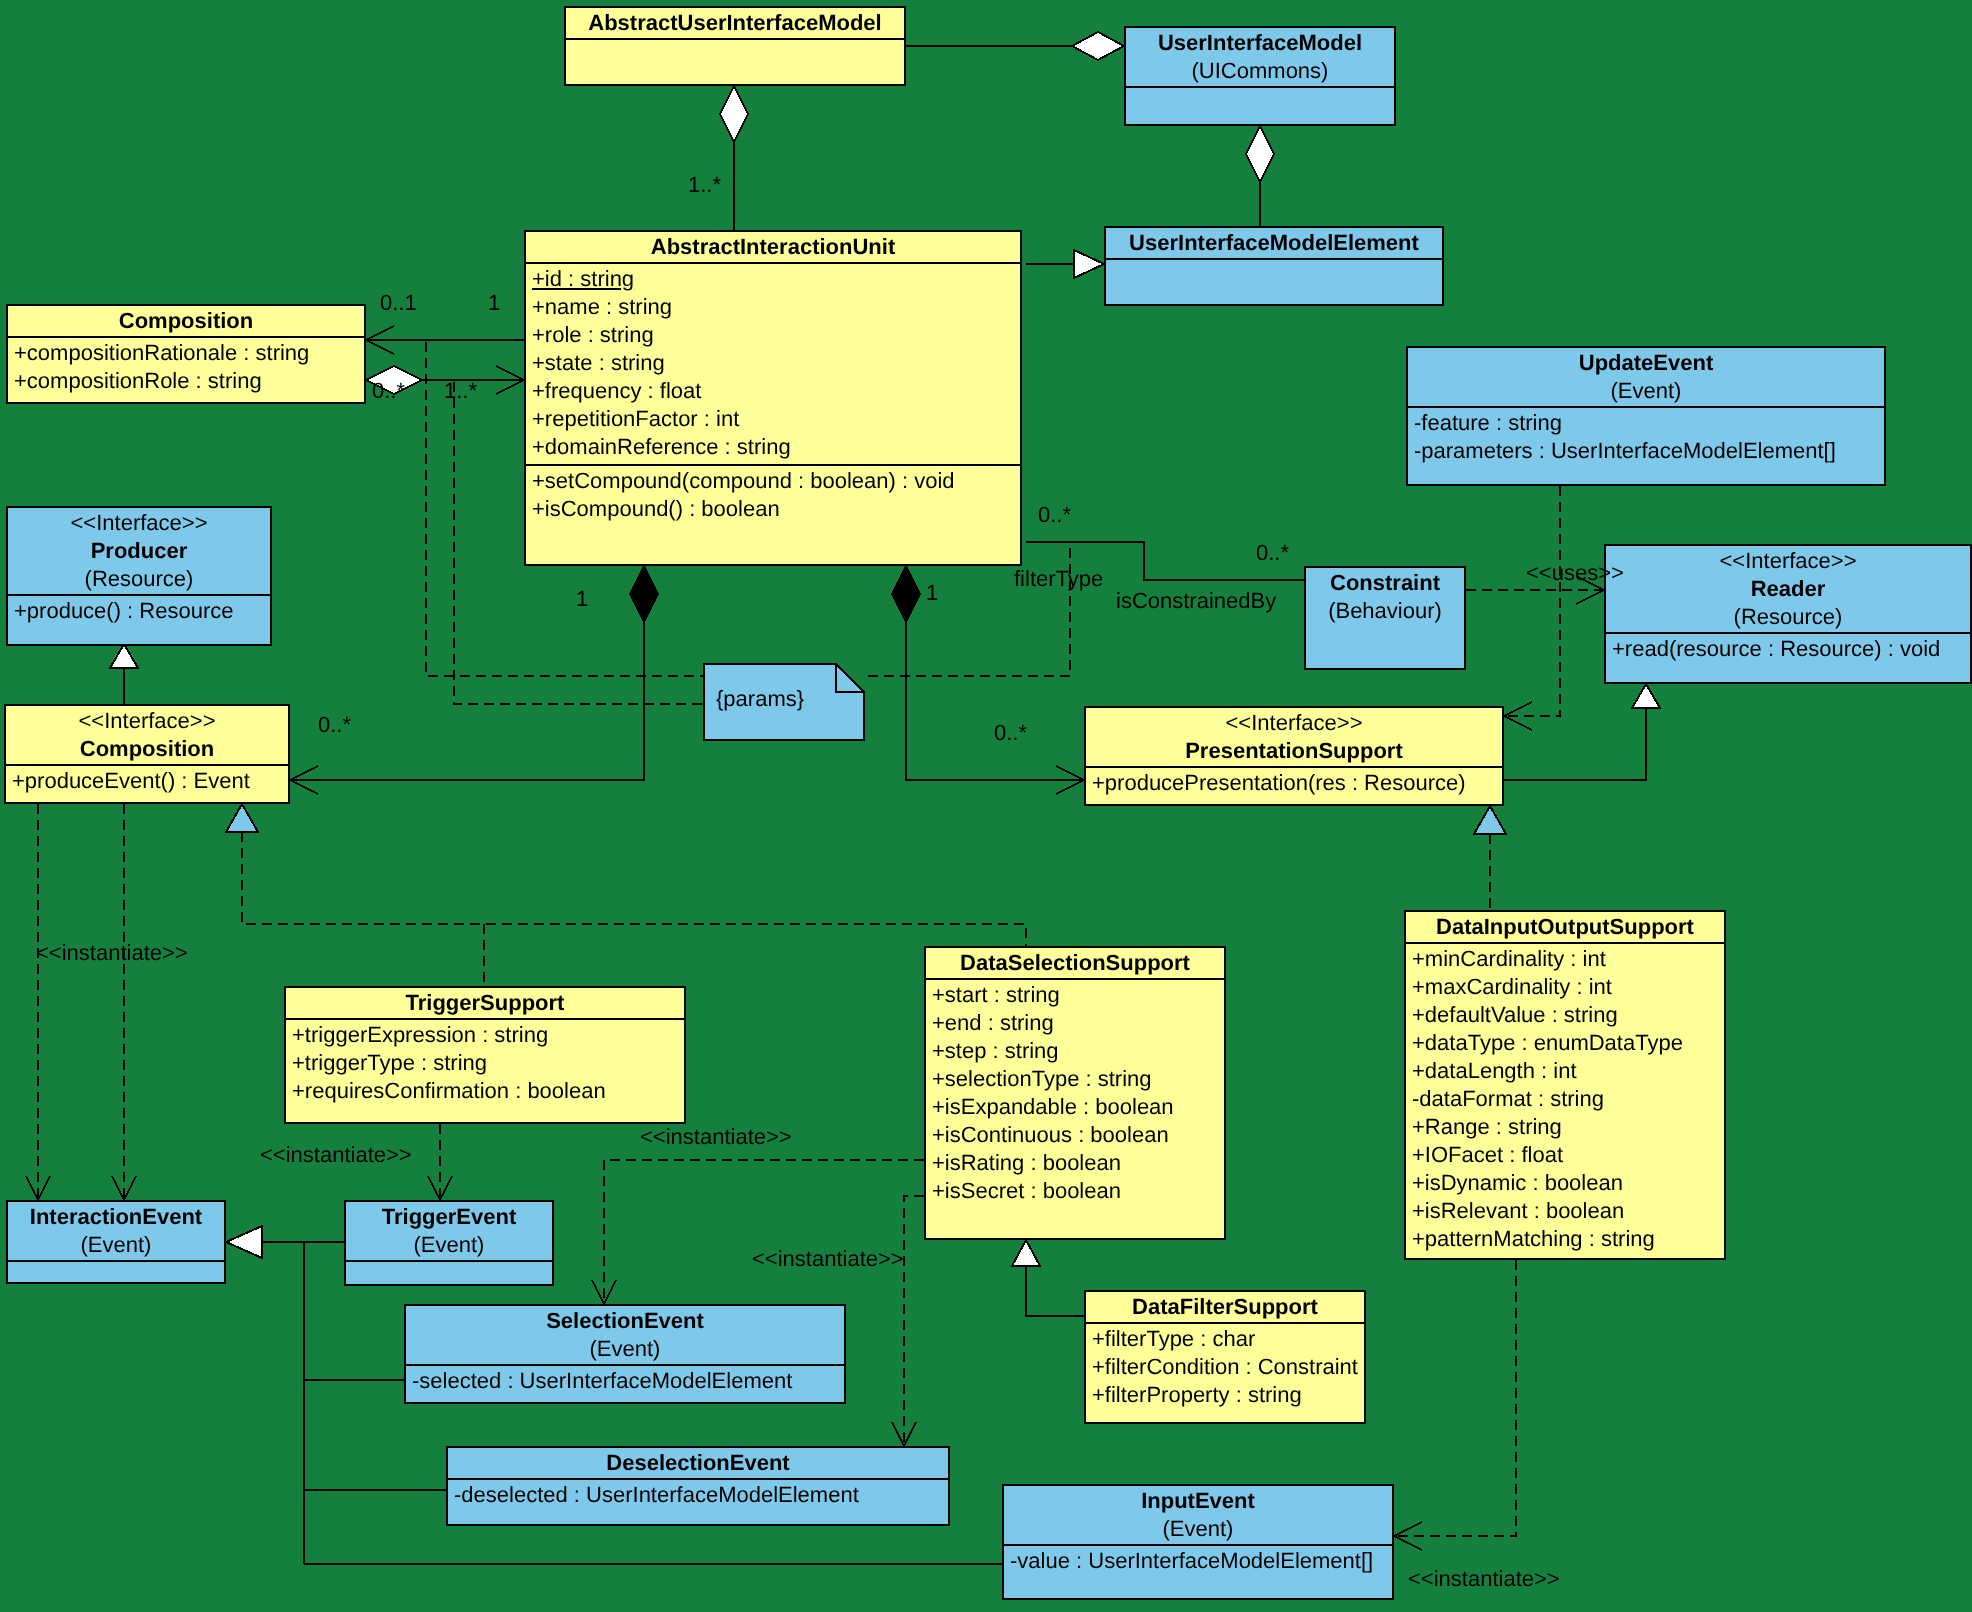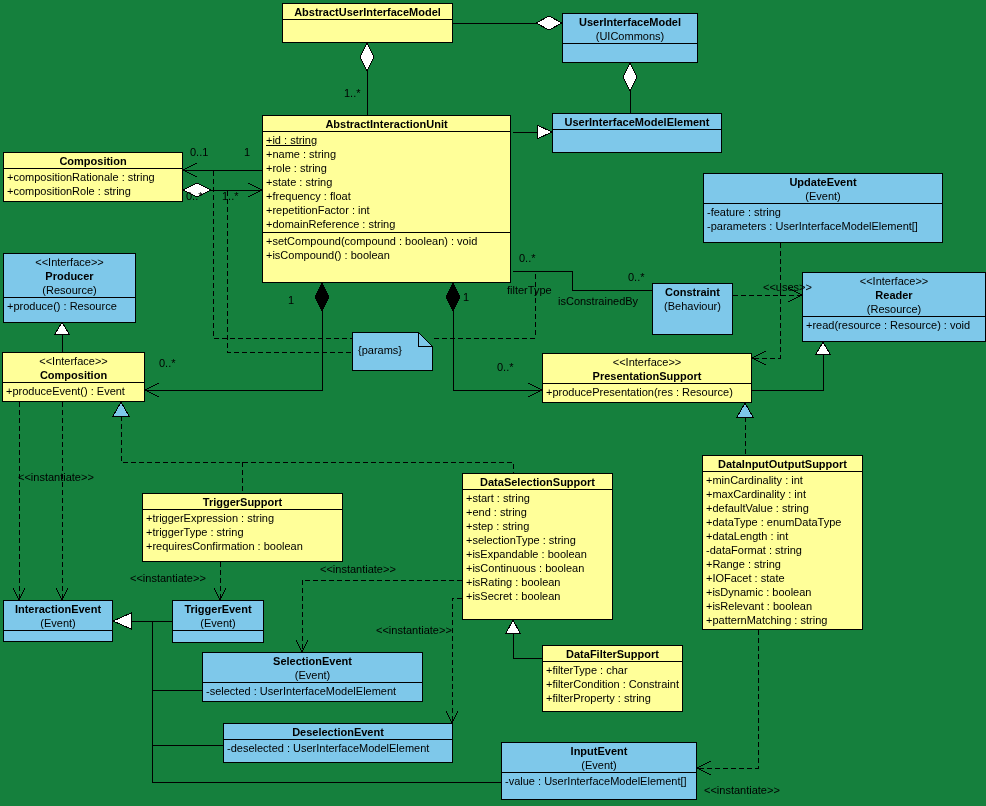--- a/index.html
+++ b/index.html
@@ -242,50 +242,50 @@
           <div class="uml-name">DataInputOutputSupport</div>
         </div>
         <div class="uml-compartment grow">
           <div class="uml-line">+minCardinality : int</div>
           <div class="uml-line">+maxCardinality : int</div>
           <div class="uml-line">+defaultValue : string</div>
           <div class="uml-line">+dataType : enumDataType</div>
           <div class="uml-line">+dataLength : int</div>
           <div class="uml-line">-dataFormat : string</div>
           <div class="uml-line">+Range : string</div>
-          <div class="uml-line">+IOFacet : state</div>
+          <div class="uml-line">+IOFacet : float</div>
           <div class="uml-line">+isDynamic : boolean</div>
           <div class="uml-line">+isRelevant : boolean</div>
           <div class="uml-line">+patternMatching : string</div>
         </div>
       </div>
       <div class="uml-class fill-blue" style="left: 3px; top: 600px; width: 110px; height: 42px;">
         <div class="uml-header">
           <div class="uml-name">InteractionEvent</div>
           <div class="uml-subtitle">(Event)</div>
         </div>
         <div class="uml-compartment grow"></div>
       </div>
-      <div class="uml-class fill-blue" style="left: 172px; top: 600px; width: 92px; height: 43px;">
+      <div class="uml-class fill-blue" style="left: 172px; top: 600px; width: 105px; height: 43px;">
         <div class="uml-header">
           <div class="uml-name">TriggerEvent</div>
           <div class="uml-subtitle">(Event)</div>
         </div>
         <div class="uml-compartment grow"></div>
       </div>
       <div class="uml-class fill-blue" style="left: 202px; top: 652px; width: 221px; height: 50px;">
         <div class="uml-header">
           <div class="uml-name">SelectionEvent</div>
           <div class="uml-subtitle">(Event)</div>
         </div>
         <div class="uml-compartment grow">
           <div class="uml-line">-selected : UserInterfaceModelElement</div>
         </div>
       </div>
-      <div class="uml-class fill-blue" style="left: 223px; top: 723px; width: 230px; height: 40px;">
+      <div class="uml-class fill-blue" style="left: 223px; top: 723px; width: 252px; height: 40px;">
         <div class="uml-header">
           <div class="uml-name">DeselectionEvent</div>
         </div>
         <div class="uml-compartment grow">
           <div class="uml-line">-deselected : UserInterfaceModelElement</div>
         </div>
       </div>
       <div class="uml-class fill-yellow" style="left: 542px; top: 645px; width: 141px; height: 67px;">
         <div class="uml-header">
           <div class="uml-name">DataFilterSupport</div>

